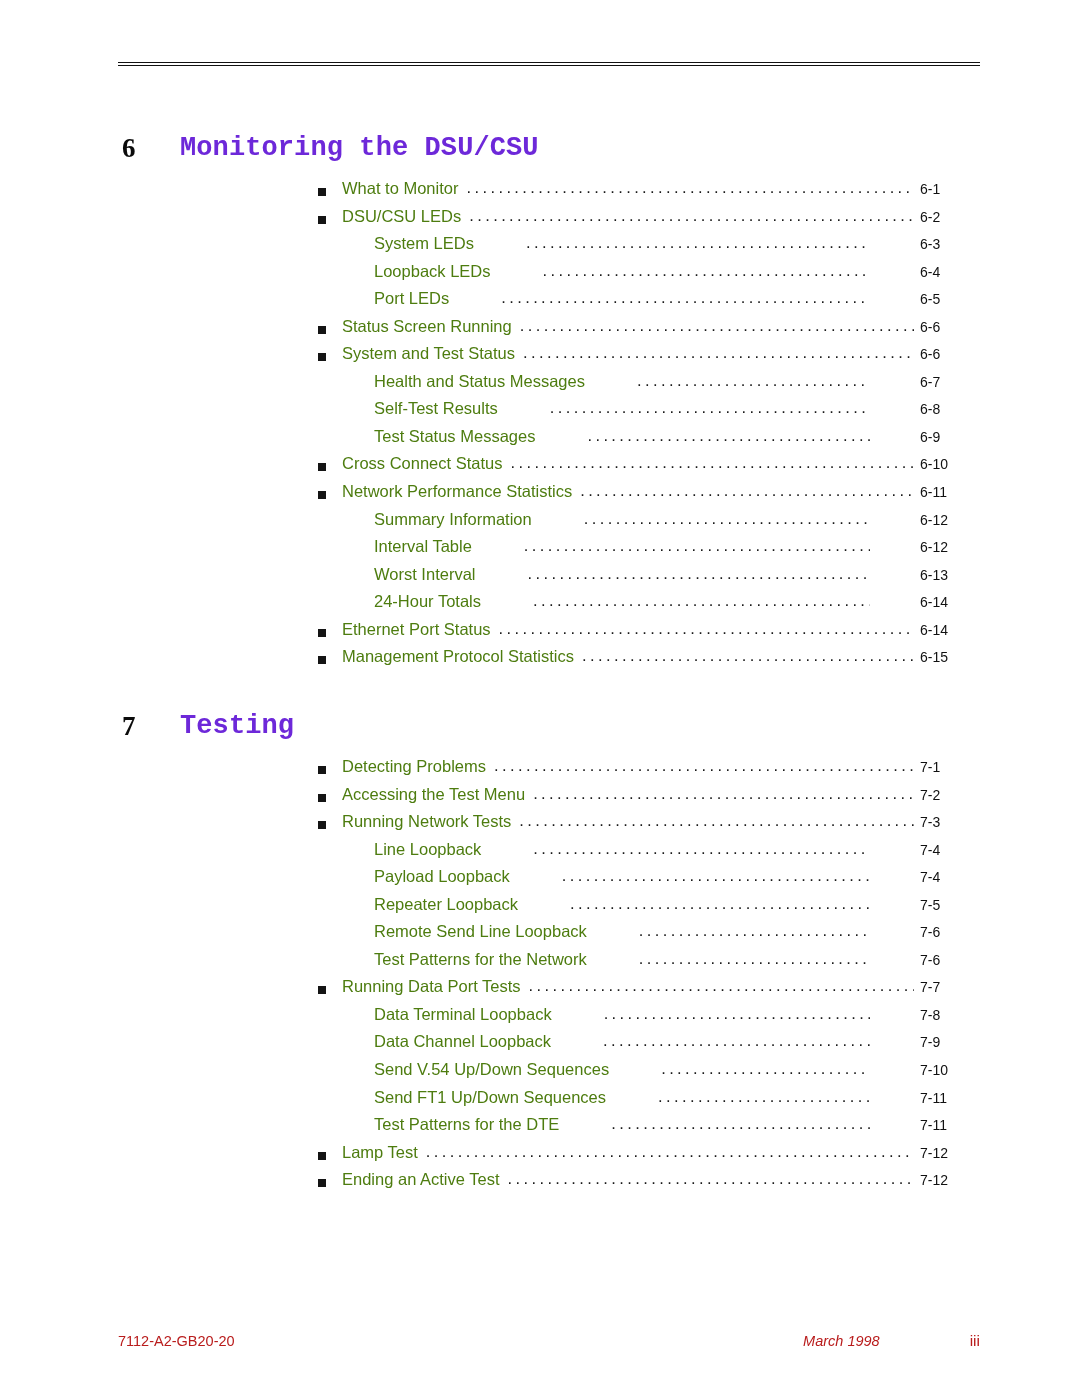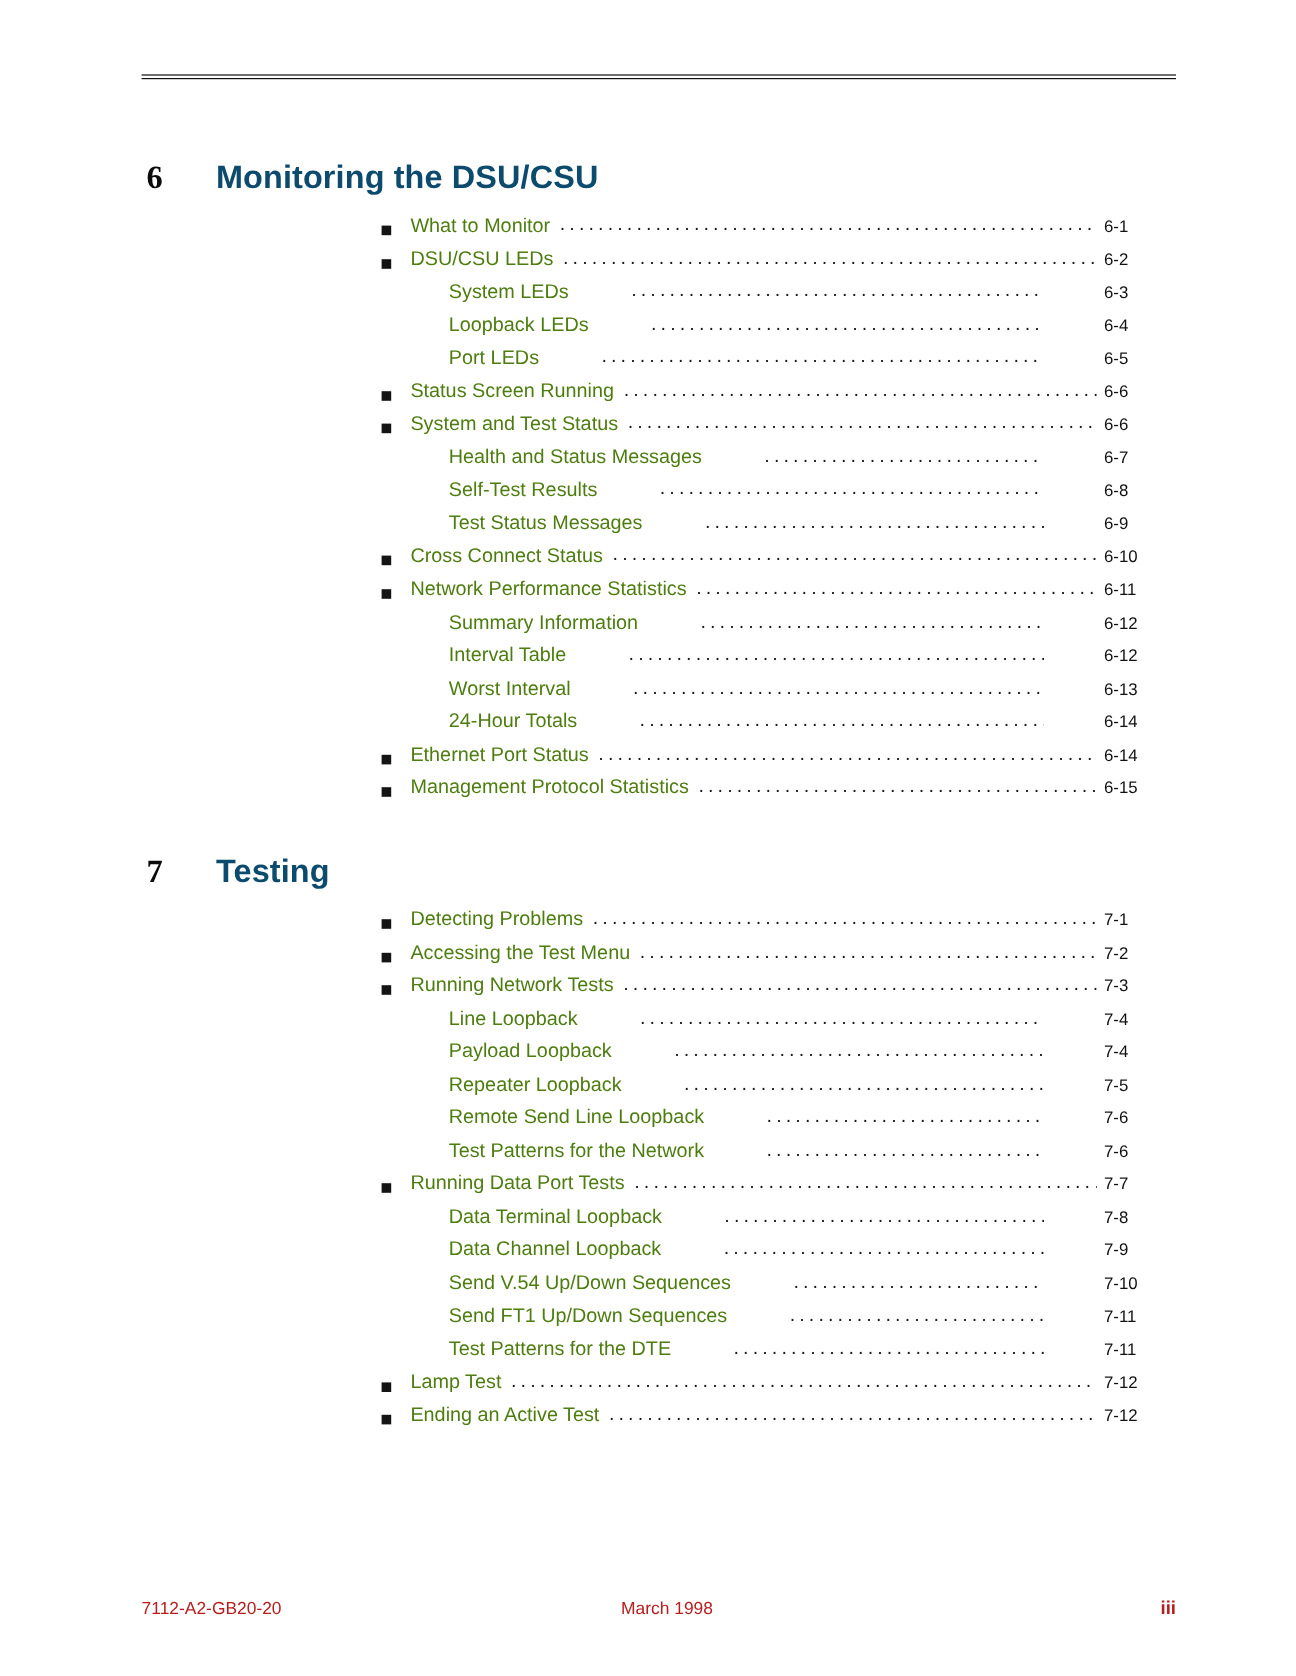--- a/index.html
+++ b/index.html
@@ -67,24 +67,24 @@
     top: 0;
     font-family: "Liberation Serif", serif;
     font-weight: bold;
     font-size: 27px;
     color: #0b0b0b;
   }
   .chapter-title {
     position: absolute;
     left: 62px;
     top: 0;
-    font-family: Liberation Sans, sans-serif;
+    font-family: Liberation Mono, monospace;
     font-weight: bold;
     font-size: 27px;
-    color: #0c4a6e;
+    color: #6d28d9;
     letter-spacing: 0.1px;
     white-space: nowrap;
   }
 
   
   .toc {
     position: relative;
     margin-left: 318px;
     width: 662px;
   }
@@ -139,22 +139,22 @@
     position: absolute;
     left: 118px;
     top: 1332px;
     width: 862px;
     display: flex;
     align-items: baseline;
     font-size: 14.5px;
     color: #b91c1c;
   }
   .footer-left   { flex: 0 0 auto; }
-  .footer-center { flex: 1 1 auto; text-align: center; padding-right: 90px; }
-  .footer-right  { flex: 0 0 auto; font-weight: bold; font-size: 15.5px; }
+  .footer-center { flex: 1 1 auto; text-align: right; padding-right: 90px; font-style: italic; }
+  .footer-right  { flex: 0 0 auto; font-weight: normal; font-size: 15.5px; }
 </style>
 </head>
 <body>
 
 <div class="page">
 
   <div class="header">
     <div class="header-rule"></div>
   </div>
 

